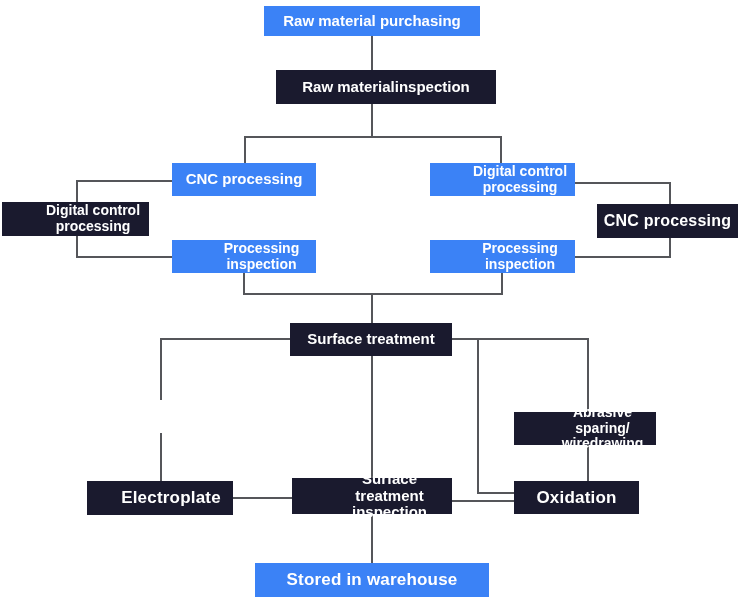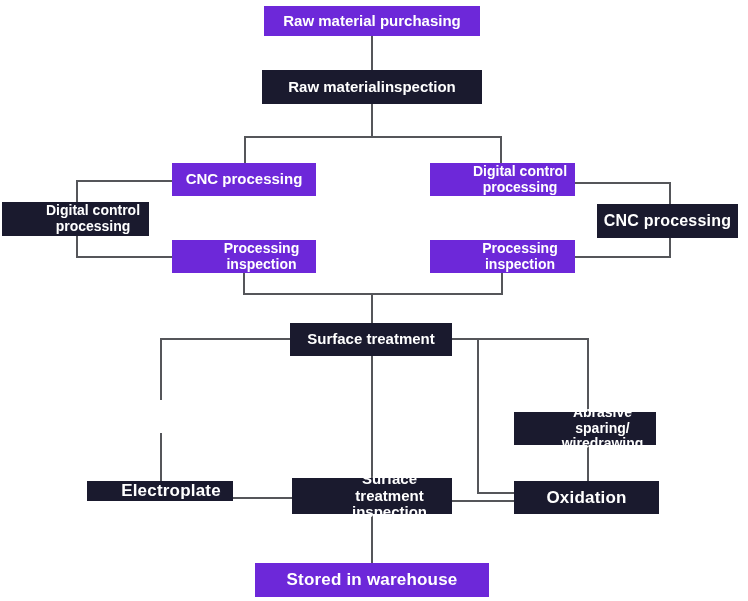--- a/index.html
+++ b/index.html
@@ -16,21 +16,21 @@
   .box{
     position:absolute;
     display:flex;align-items:center;justify-content:center;
     text-align:center;
     color:#ffffff;
     font-weight:bold;
     white-space:pre-line;
     line-height:1.12;
     box-sizing:border-box;
   }
-  .cyan{background:#6d28d9;}
+  .cyan{background:#3b82f6;}
   .dark{background:#1a1a2e;}
   .fs15{font-size:15px;}
   .fs14{font-size:14px;padding-left:35px;}
   .fs12{font-size:12px;}
   .fs17{font-size:17px;letter-spacing:.2px;}
 </style>
 </head>
 <body>
 
 <div id="stage">
@@ -61,21 +61,21 @@
   <div class="line v" style="left:371px;top:356px;height:125px;"></div>
   <div class="line v" style="left:477px;top:338px;height:156px;"></div>
   <div class="line h" style="left:477px;top:492px;width:38px;"></div>
   <div class="line v" style="left:587px;top:338px;height:144px;"></div>
   <div class="line h" style="left:232px;top:497px;width:61px;"></div>
   <div class="line h" style="left:452px;top:500px;width:63px;"></div>
   <div class="line v" style="left:371px;top:514px;height:50px;"></div>
 
   <div class="box cyan fs15" style="left:264px;top:6px;width:216px;height:30px;">Raw material purchasing</div>
 
-  <div class="box dark fs15" style="left:262px;top:70px;width:220px;height:34px;">Raw materialinspection</div>
+  <div class="box dark fs15" style="left:276px;top:70px;width:220px;height:34px;">Raw materialinspection</div>
 
   <div class="box cyan fs15" style="left:172px;top:163px;width:144px;height:33px;">CNC processing</div>
 
   <div class="box cyan fs14" style="left:430px;top:163px;width:145px;height:33px;">Digital control
 processing</div>
 
   <div class="box dark fs14" style="left:2px;top:202px;width:147px;height:34px;">Digital control
 processing</div>
 
   <div class="box dark fs17" style="left:597px;top:204px;width:141px;height:34px;font-size:16px;">CNC processing</div>
@@ -86,22 +86,22 @@
   <div class="box cyan fs14" style="left:430px;top:240px;width:145px;height:33px;">Processing
 inspection</div>
 
   <div class="box dark fs15" style="left:290px;top:323px;width:162px;height:33px;">Surface treatment</div>
 
 
 
   <div class="box dark fs14" style="left:514px;top:412px;width:142px;height:33px;">Abrasive sparing/
 wiredrawing</div>
 
-  <div class="box dark fs17" style="left:87px;top:481px;width:146px;height:20px;padding-left:22px;">Electroplate</div>
+  <div class="box dark fs17" style="left:87px;top:481px;width:146px;height:34px;padding-left:22px;">Electroplate</div>
 
   <div class="box dark fs14" style="left:292px;top:478px;width:160px;height:36px;font-size:15px;">Surface treatment
 inspection</div>
 
-  <div class="box dark fs17" style="left:514px;top:481px;width:145px;height:33px;">Oxidation</div>
+  <div class="box dark fs17" style="left:514px;top:481px;width:125px;height:33px;">Oxidation</div>
 
   <div class="box cyan fs17" style="left:255px;top:563px;width:234px;height:34px;">Stored in warehouse</div>
 
 </div>
 
 </body></html>

